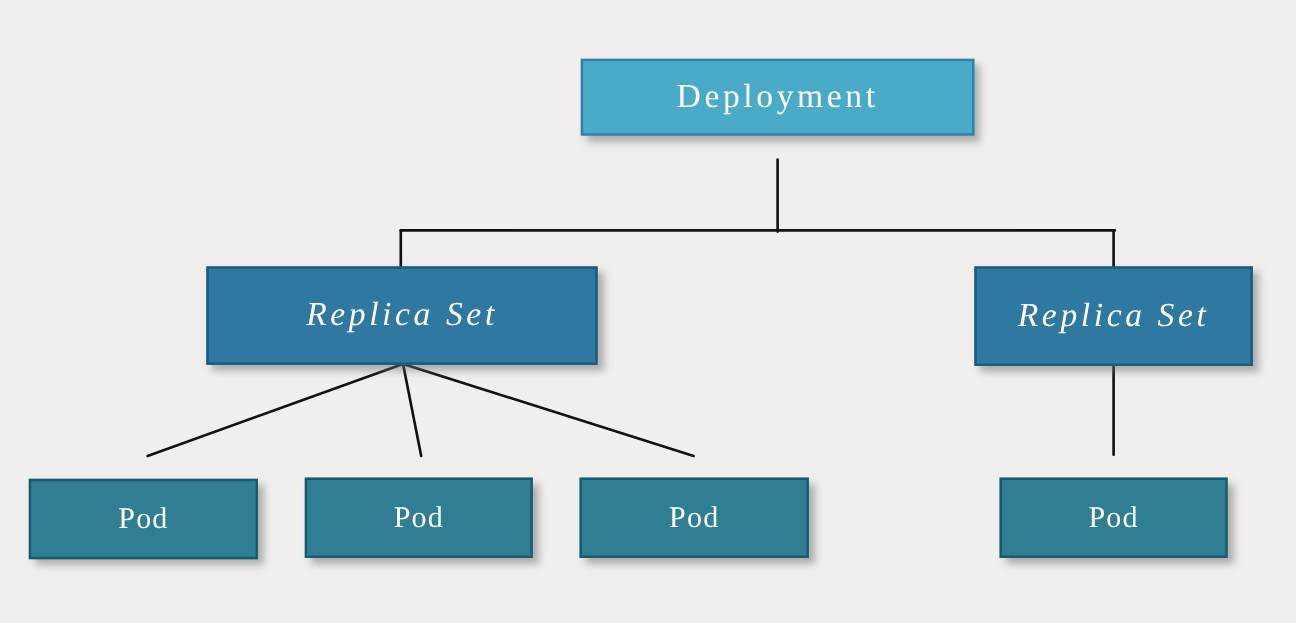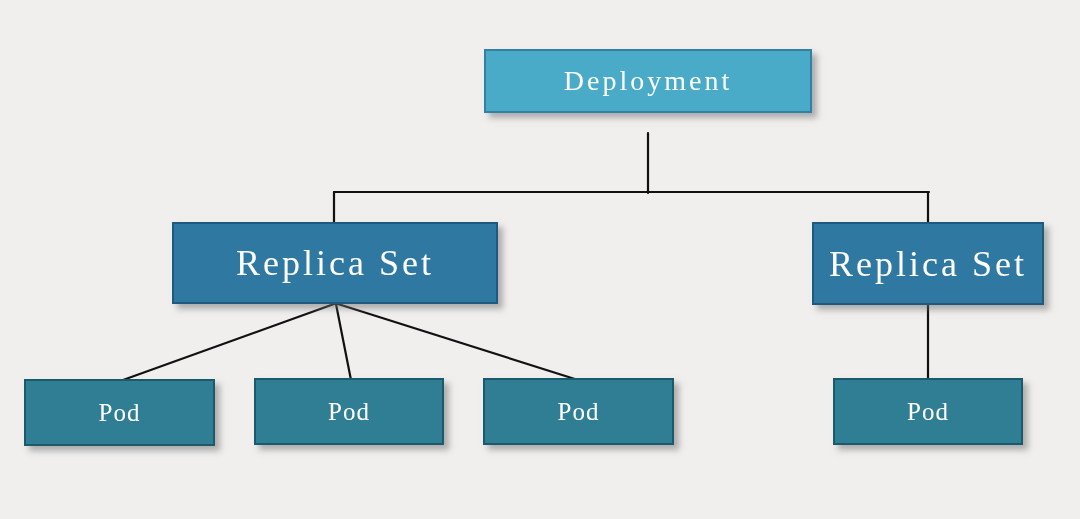--- a/index.html
+++ b/index.html
@@ -36,30 +36,32 @@
   .node-deployment {
     left: 484px; top: 49px; width: 328px; height: 64px;
     background: #4aabc8;
     border: 2px solid #3380a6;
     font-size: 28px;
     letter-spacing: 3px;
   }
   .node-replicaset {
     background: #2e78a2;
     border: 2px solid #1d5a7d;
-    font-size: 36px;
+    font-size: 28px;
     letter-spacing: 3px;
+    font-style: italic;
   }
   .node-rs-left  { left: 172px; top: 222px; width: 326px; height: 82px; }
   .node-rs-right { left: 812px; top: 222px; width: 232px; height: 83px; }
   .node-pod {
     background: #2f7e93;
     border: 2px solid #1b5a6d;
     font-size: 25px;
     letter-spacing: 1px;
+    margin-top: 20px;
   }
   .node-pod-1 { left: 24px;  top: 379px; width: 191px; height: 67px; }
   .node-pod-2 { left: 254px; top: 378px; width: 190px; height: 67px; }
   .node-pod-3 { left: 483px; top: 378px; width: 191px; height: 67px; }
   .node-pod-4 { left: 833px; top: 378px; width: 190px; height: 67px; }
   .edge {
     stroke: #111111;
     stroke-width: 2.2;
     fill: none;
     stroke-linecap: round;

